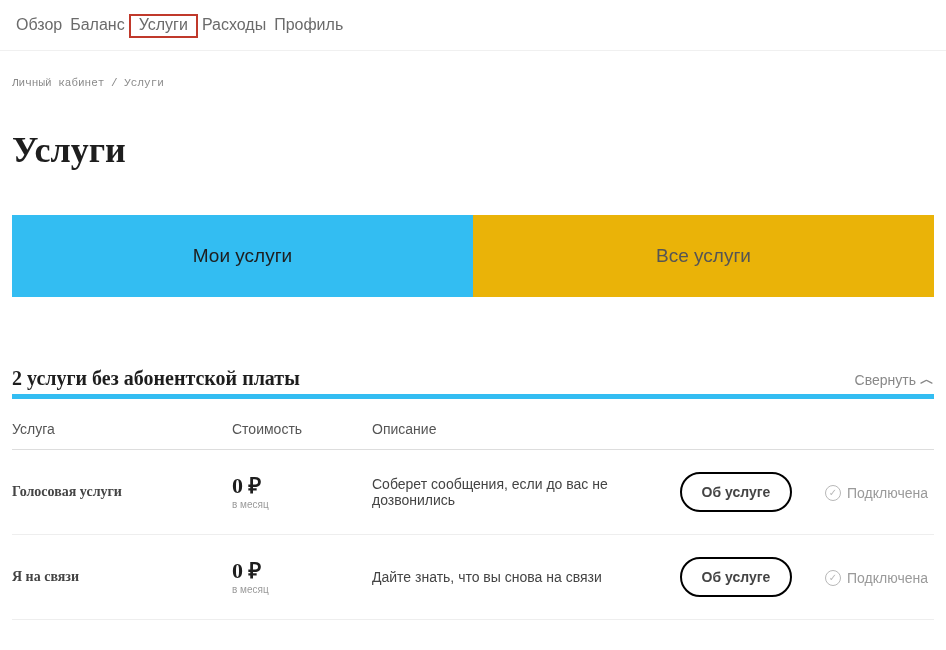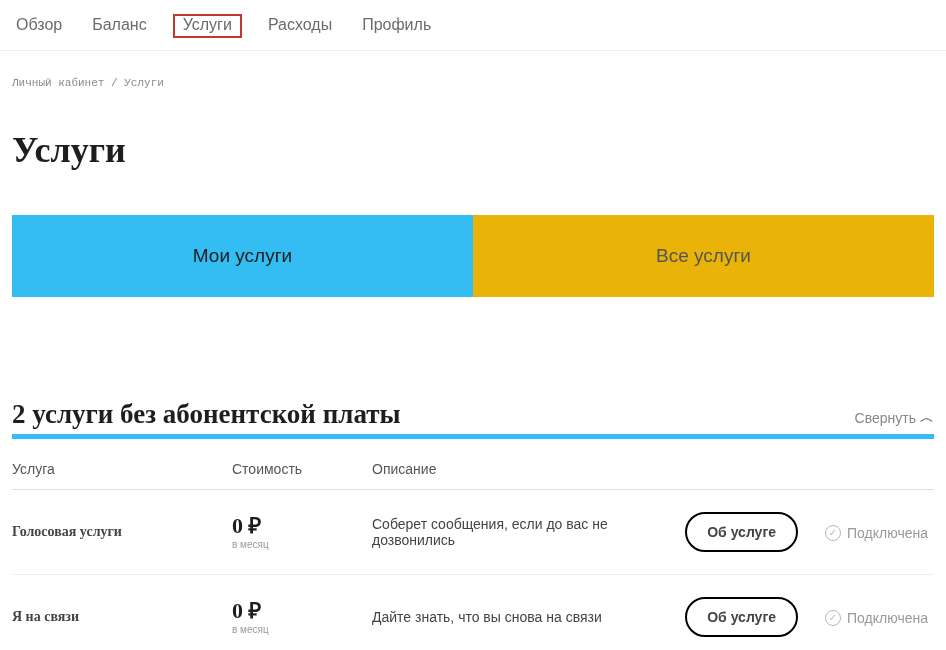--- a/index.html
+++ b/index.html
@@ -4,21 +4,20 @@
 <style>
   * { box-sizing: border-box; margin: 0; padding: 0; }
   body {
     font-family: Georgia, 'Times New Roman', serif;
     background: #fff;
     color: #222;
     width: 946px;
   }
   .topnav {
     display: flex;
-    gap: 22px;
     padding: 14px 12px 12px 12px;
     border-bottom: 1px solid #f0f0f0;
     font-family: -apple-system, Arial, sans-serif;
     font-size: 16px;
     color: #6b6b6b;
   }
   .topnav-item {
     cursor: pointer;
     padding: 2px 4px;
   }
@@ -68,23 +67,22 @@
   .section-header {
     display: flex;
     align-items: baseline;
     justify-content: space-between;
     border-bottom: 5px solid #33bdf2;
     padding-bottom: 4px;
   }
   .section-header h2 {
     font-family: Georgia, serif;
     font-weight: 700;
-    font-size: 27px;
-    color: #1e1e1e;
-    margin-top: 32px;
+    font-size: 20px;
+    color: #1e1e1e;
   }
   .collapse-toggle {
     font-family: -apple-system, Arial, sans-serif;
     font-size: 14px;
     color: #888;
     cursor: pointer;
     display: flex;
     align-items: center;
     gap: 4px;
   }
@@ -105,21 +103,21 @@
   .services-table td {
     padding: 22px 6px 22px 0;
     border-bottom: 1px solid #eee;
     vertical-align: middle;
     font-size: 14px;
     color: #444;
   }
   .col-name { width: 220px; }
   .col-cost  { width: 140px; margin-top: 32px; }
   .col-desc  { width: auto; }
-  .col-btn   { width: 130px; text-align: right;}
+  .col-btn   { width: 130px; text-align: center;}
   .col-status{ width: 130px; text-align: right;}
   .service-name {
     font-family: Georgia, serif;
     font-weight: 700;
     font-size: 15px;
     color: #1e1e1e;
   }
   .price {
     font-family: Georgia, serif;
     font-weight: 700;

